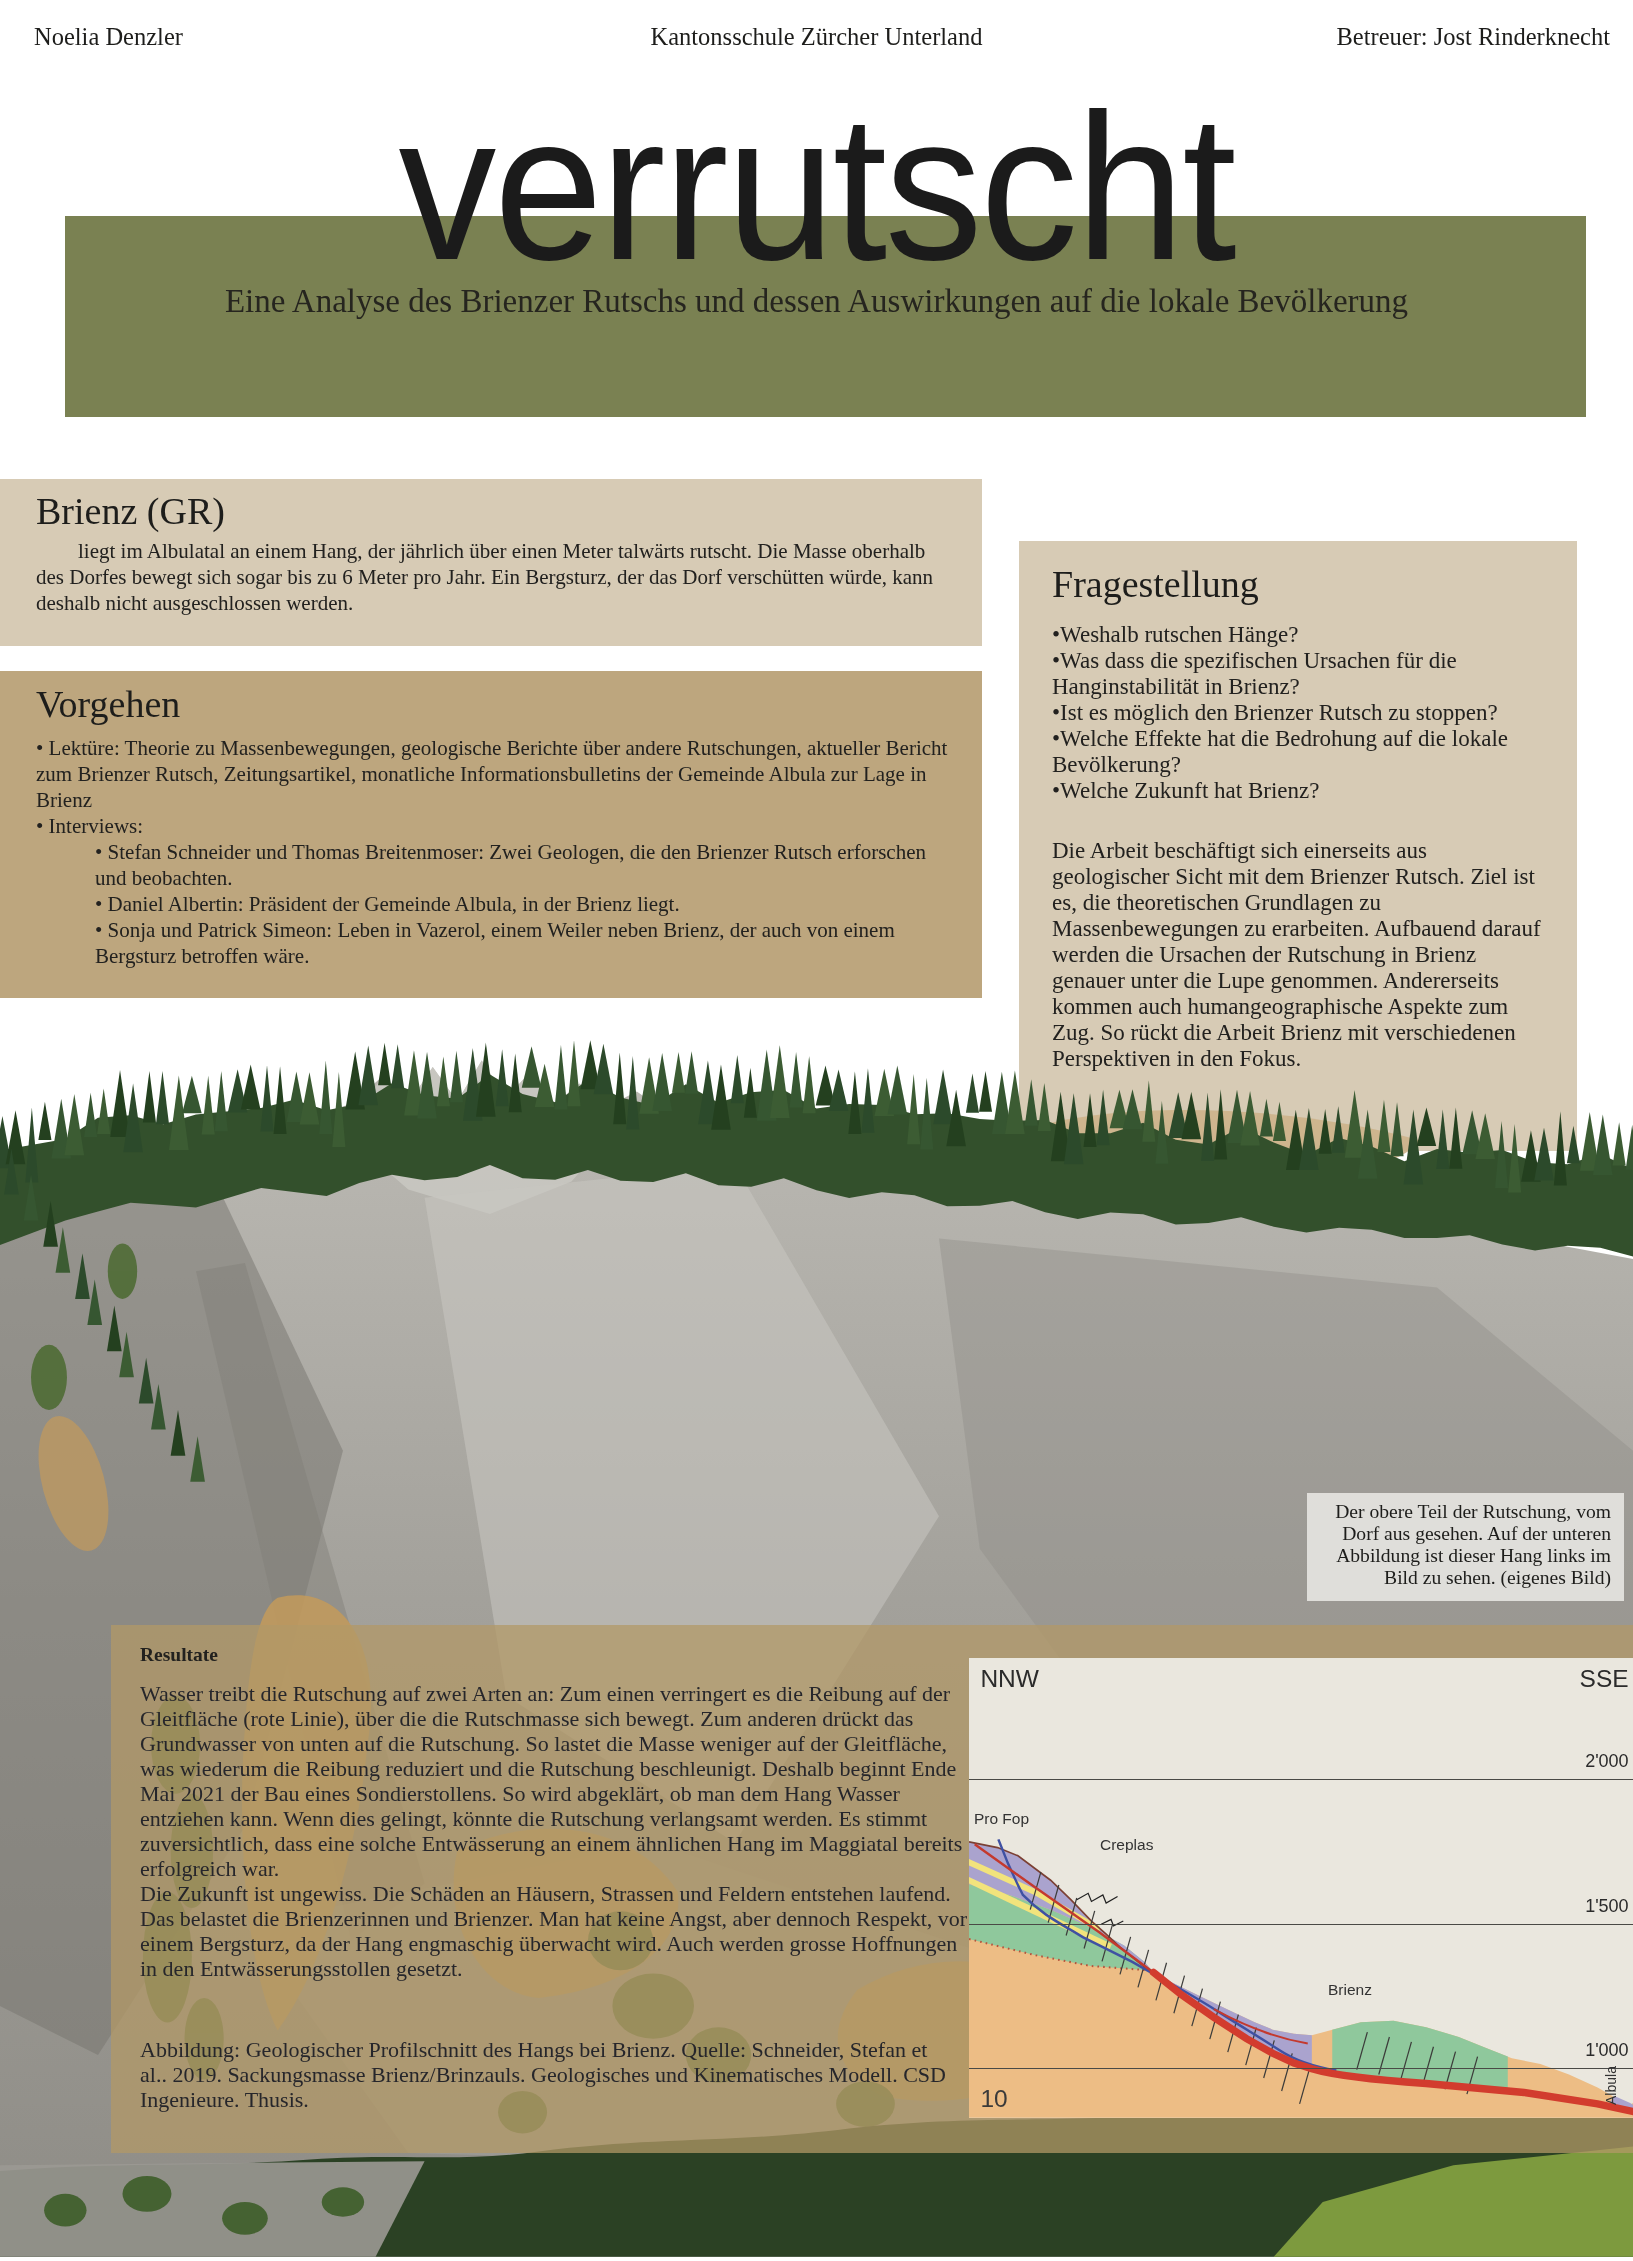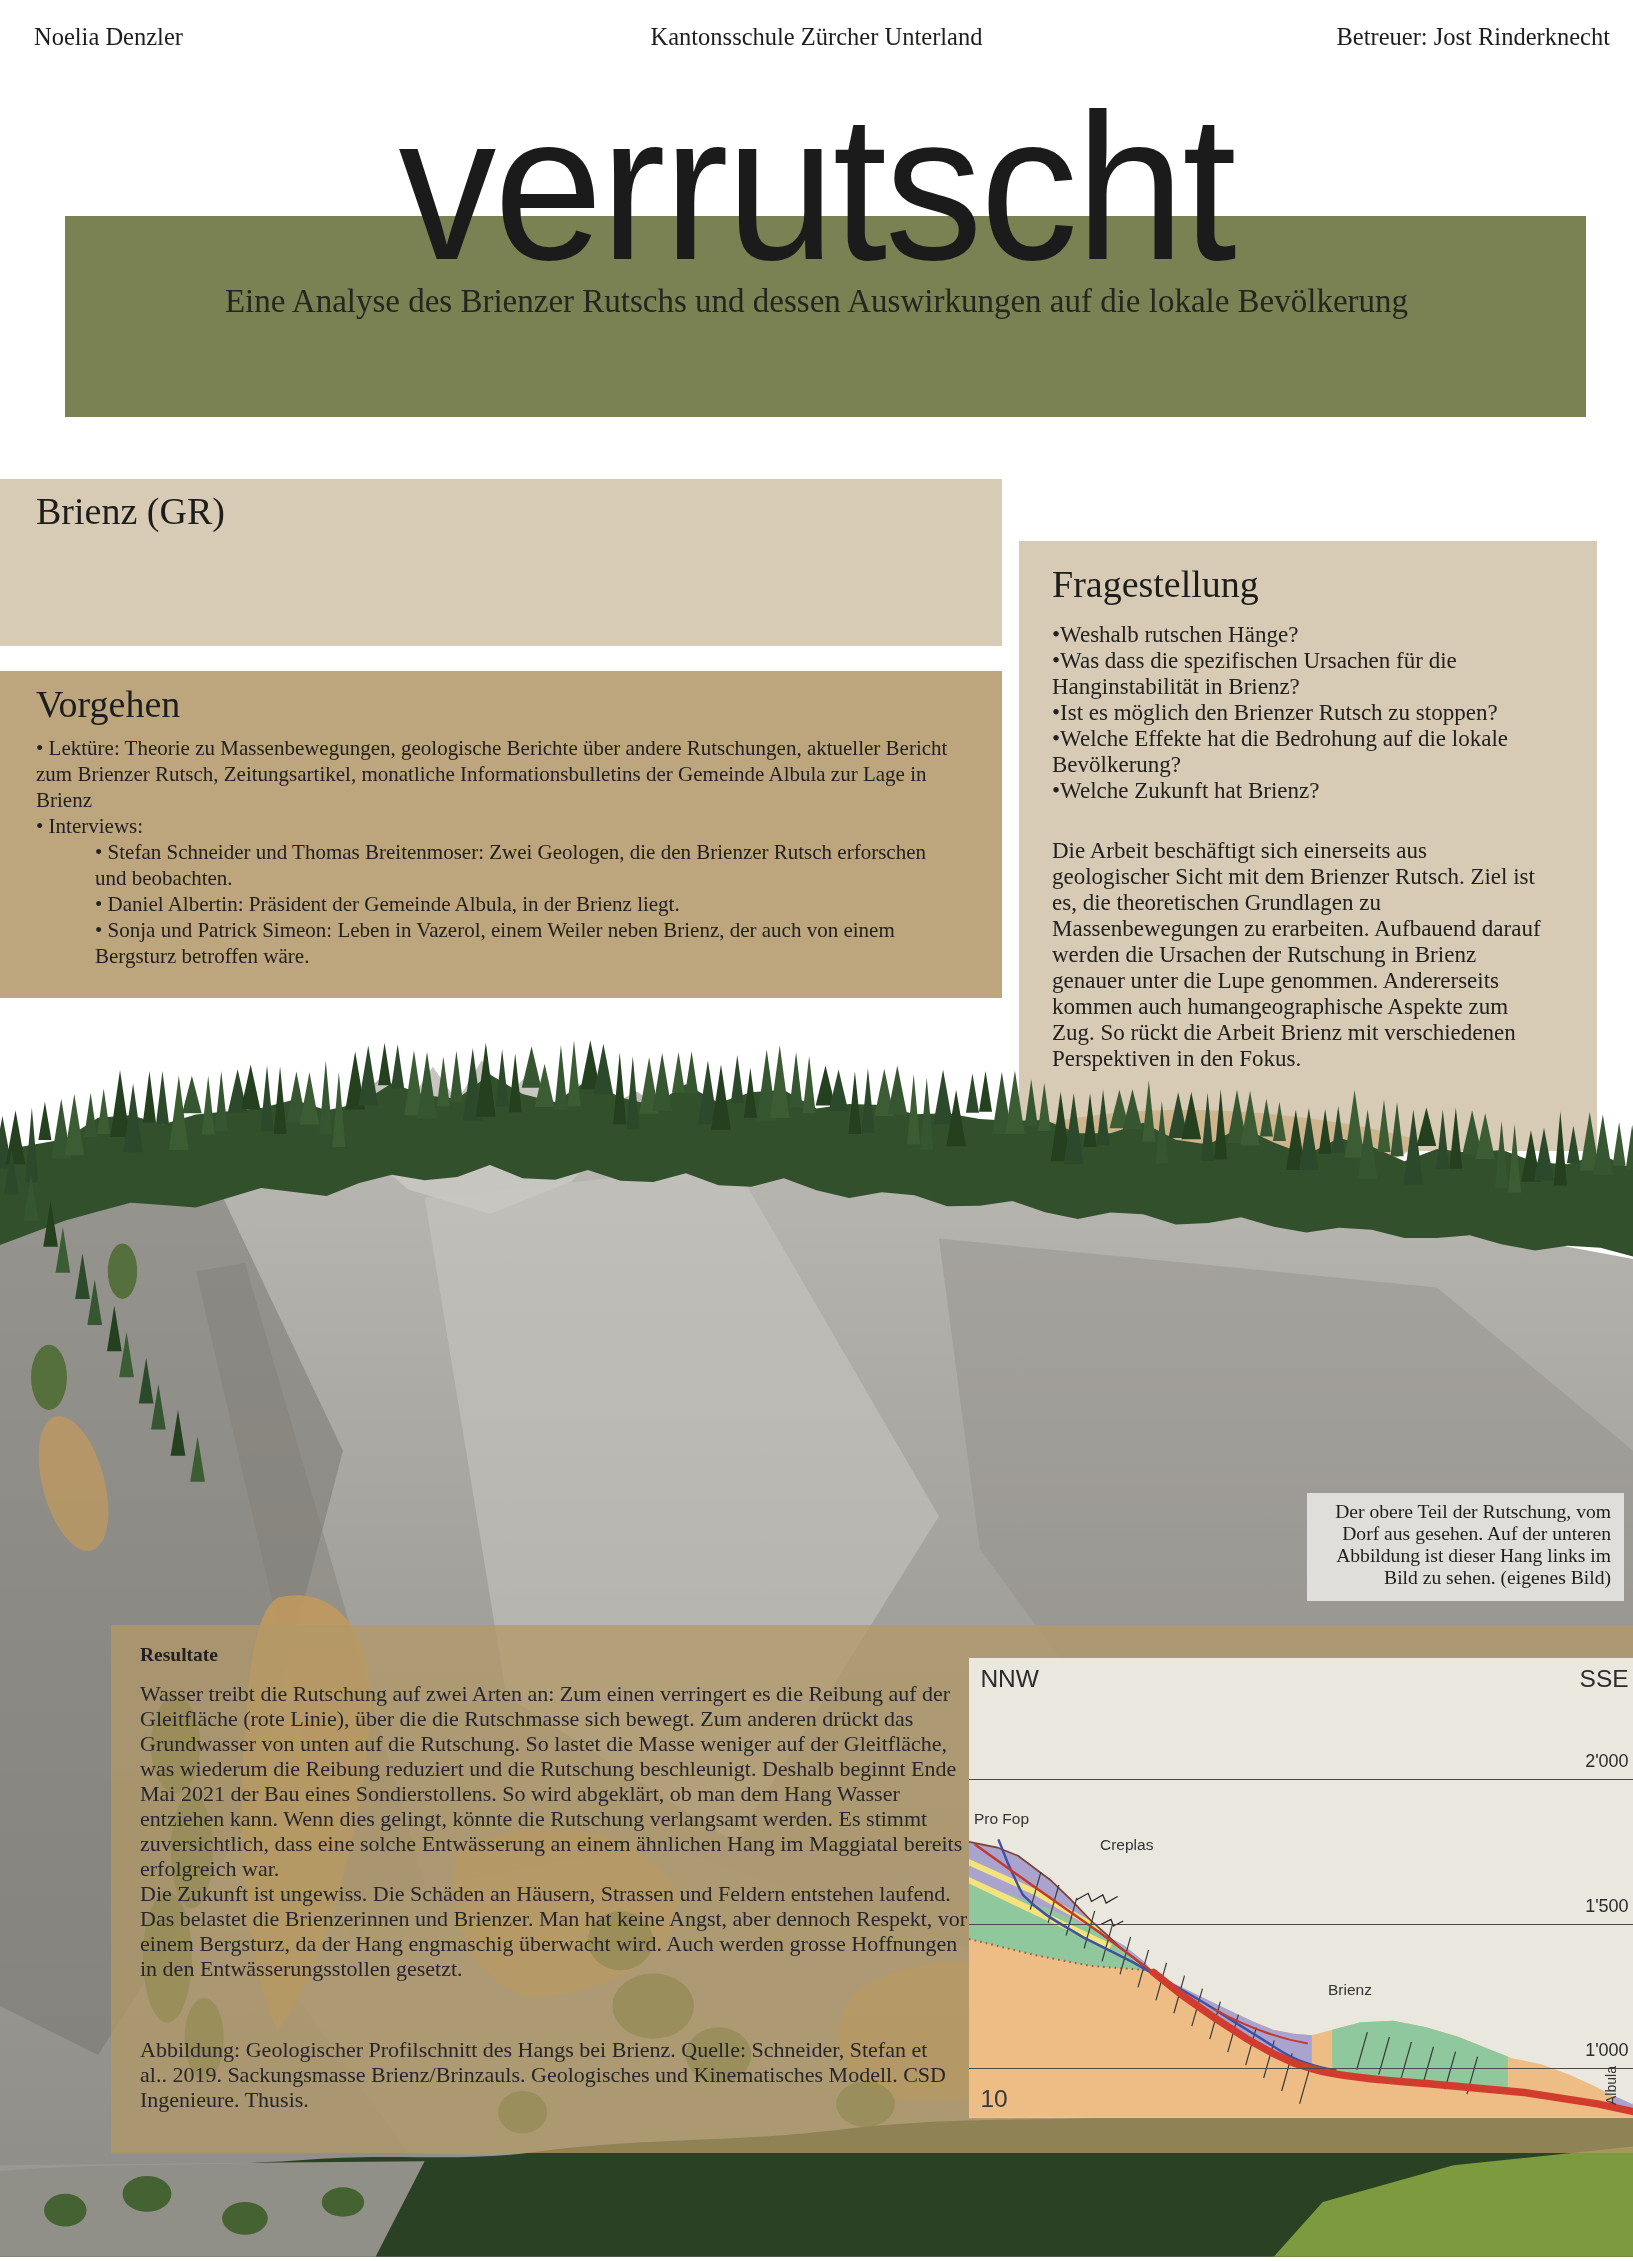--- a/index.html
+++ b/index.html
@@ -12,21 +12,21 @@
   .abs{position:absolute;}
   
   .hdr{top:23px;font-size:24.5px;color:#1d1d1b;z-index:5;}
   
   .banner{left:65px;top:216px;width:1521px;height:201px;background:var(--olive);z-index:2;}
   .title{left:0;right:0;top:83px;text-align:center;font-family:"Liberation Sans",sans-serif;
          font-weight:300;font-size:208px;line-height:1;color:#1b1b1b;letter-spacing:-2.4px;
          transform:scaleX(.94);transform-origin:50% 0;z-index:3;}
   .subtitle{left:0;right:0;top:283px;text-align:center;font-size:33px;color:#26251f;z-index:3;}
   
-  .box{z-index:3;padding-left:20px;}
+  .box{z-index:3;}
   .box h2{margin:0;font-size:38px;font-weight:400;color:#1d1d1b;}
   .brienz{left:0;top:479px;width:982px;height:167px;background:var(--beige);}
   .brienz h2{position:absolute;left:36px;top:9.8px;}
   .brienz p{position:absolute;left:36px;top:59px;width:913px;margin:0;
             font-size:21px;line-height:26px;text-indent:42px;}
   .vorgehen{left:0;top:671px;width:982px;height:327px;background:var(--tan);}
   .vorgehen h2{position:absolute;left:36px;top:11.4px;}
   .vlist{position:absolute;left:36px;top:64px;width:919px;font-size:21px;line-height:26px;}
   .vlist p{margin:0;}
   .vlist p.b::before{content:"\2022  ";}
@@ -67,20 +67,21 @@
 <div class="abs hdr" style="left:34px">Noelia Denzler</div>
 <div class="abs hdr" style="left:0;right:0;text-align:center">Kantonsschule Zürcher Unterland</div>
 <div class="abs hdr" style="right:23px">Betreuer: Jost Rinderknecht</div>
 
 <div class="abs banner"></div>
 <div class="abs title">verrutscht</div>
 <div class="abs subtitle">Eine Analyse des Brienzer Rutschs und dessen Auswirkungen auf die lokale Bevölkerung</div>
 
 <div class="abs box brienz">
   <h2>Brienz (GR)</h2>
+  <p>liegt im Albulatal an einem Hang, der jährlich über einen Meter talwärts rutscht. Die Masse oberhalb des Dorfes bewegt sich sogar bis zu 6 Meter pro Jahr. Ein Bergsturz, der das Dorf verschütten würde, kann deshalb nicht ausgeschlossen werden.</p>
 </div>
 
 <div class="abs box vorgehen">
   <h2>Vorgehen</h2>
   <div class="vlist">
     <p class="b">Lektüre: Theorie zu Massenbewegungen, geologische Berichte über andere Rutschungen, aktueller Bericht zum Brienzer Rutsch, Zeitungsartikel, monatliche Informationsbulletins der Gemeinde Albula zur Lage in Brienz</p>
     <p class="b">Interviews:</p>
     <p class="b sub">Stefan Schneider und Thomas Breitenmoser: Zwei Geologen, die den Brienzer Rutsch erforschen und beobachten.</p>
     <p class="b sub">Daniel Albertin: Präsident der Gemeinde Albula, in der Brienz liegt.</p>
     <p class="b sub">Sonja und Patrick Simeon: Leben in Vazerol, einem Weiler neben Brienz, der auch von einem Bergsturz betroffen wäre.</p>

